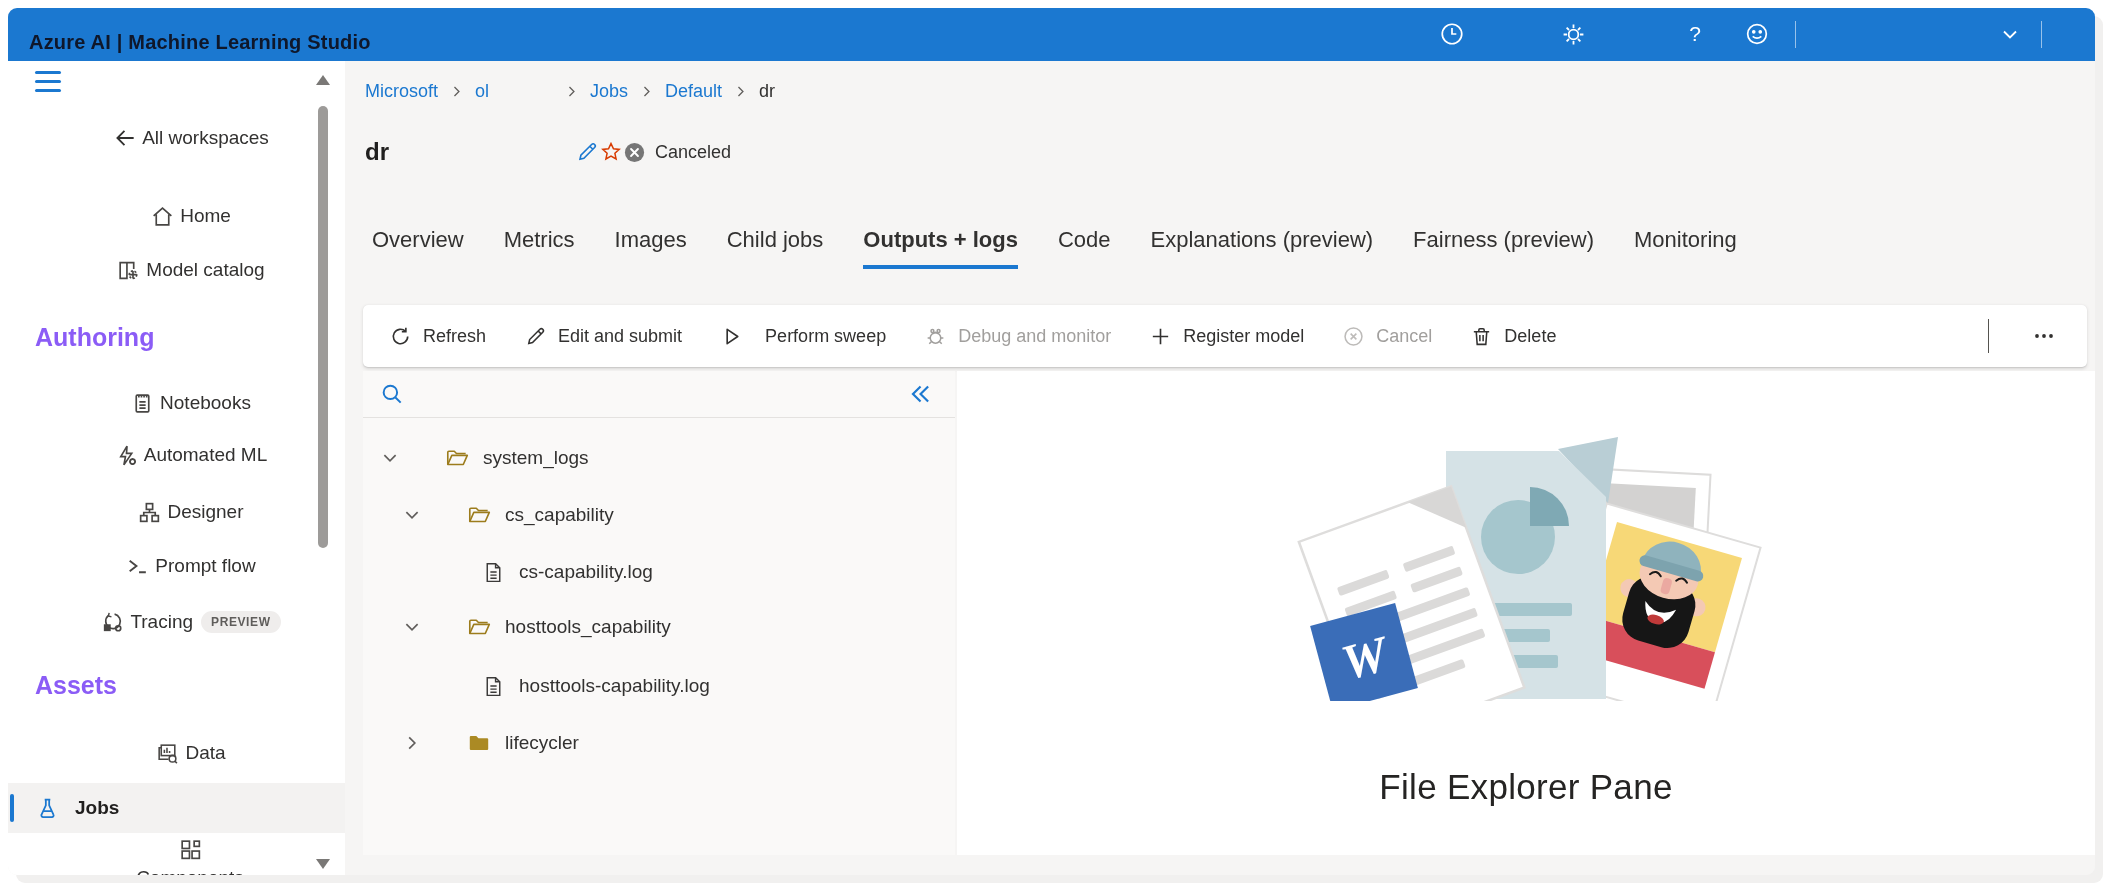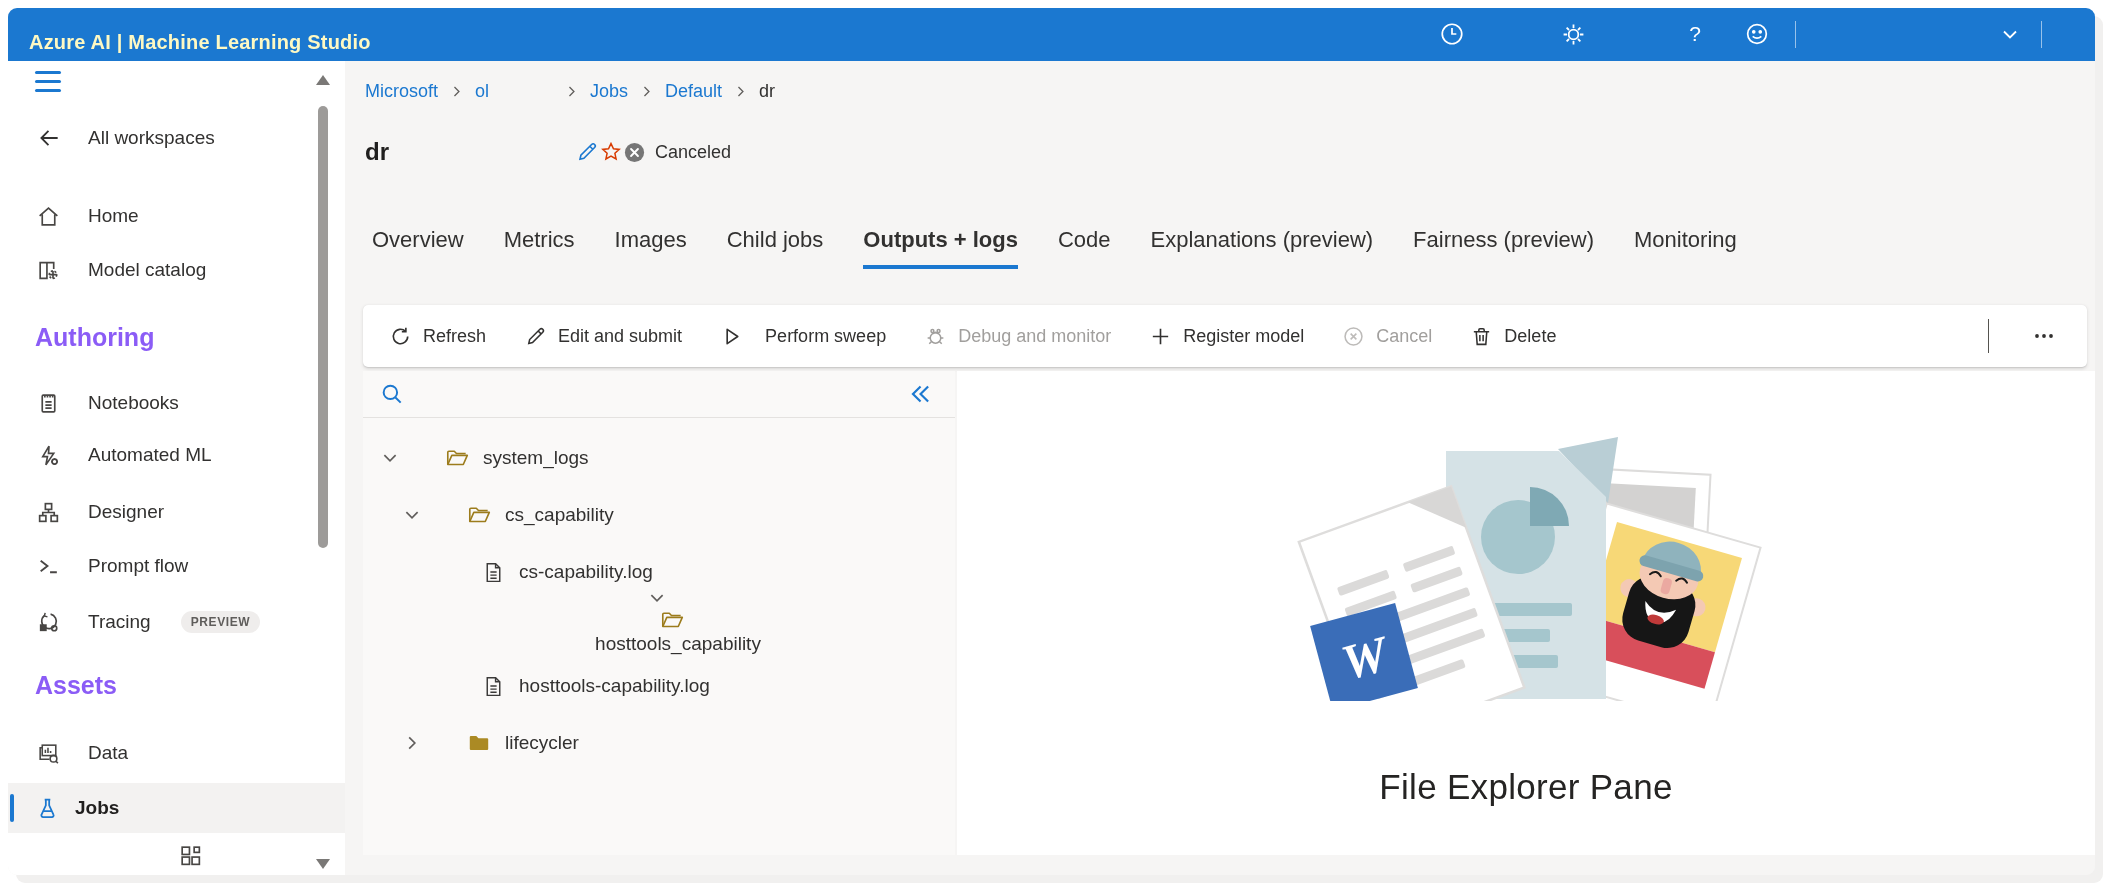--- a/index.html
+++ b/index.html
@@ -11,29 +11,29 @@
   }
   .abs{position:absolute;}
   #window{
     position:absolute;left:8px;top:8px;width:2087px;height:867px;
     background:#f6f5f4;border-radius:9px;overflow:hidden;
     box-shadow:8px 8px 0 0 #f1f0ef;
   }
   
   .topbar{position:absolute;left:0;top:0;width:100%;height:53px;background:#1b78d0;}
   .topbar-title{position:absolute;left:21px;top:0;height:69px;display:flex;align-items:center;
-    color:#fef9c3;font-size:20px;font-weight:700;letter-spacing:.2px;}
+    color:#0f172a;font-size:20px;font-weight:700;letter-spacing:.2px;}
   .top-ic{position:absolute;top:26px;transform:translate(-50%,-50%);width:30px;height:30px;
     display:flex;align-items:center;justify-content:center;cursor:pointer;}
   .top-sep{position:absolute;top:13px;width:1px;height:27px;background:rgba(255,255,255,.55);}
   .help-q{color:#fff;font-size:21px;font-weight:400;}
   
   .sidebar{position:absolute;left:0;top:53px;width:337px;height:814px;background:#ffffff;}
   .sb-item{position:absolute;left:0;width:100%;height:40px;display:flex;align-items:center;
-    padding-left:27px;box-sizing:border-box;gap:26px;font-size:19px;color:#323130;cursor:pointer;}
+    padding-left:27px;box-sizing:border-box;gap:4px;font-size:19px;color:#323130;cursor:pointer;justify-content:center;}
   .sb-item .ic{width:27px;height:27px;flex:none;display:flex;align-items:center;justify-content:center;}
   .sb-header{position:absolute;left:27px;font-size:25px;font-weight:700;color:#8b5cf6;}
   .sb-sel{position:absolute;left:0;width:100%;height:50px;background:#f3f2f1;display:flex;
     align-items:center;padding-left:27px;box-sizing:border-box;gap:15px;font-size:19px;
     font-weight:700;color:#201f1e;cursor:pointer;}
   .sb-selbar{position:absolute;left:2px;top:11px;width:4px;height:28px;background:#1b78d0;border-radius:2px;}
   .pill{background:#efedec;color:#5f5d5b;font-size:12px;font-weight:700;letter-spacing:.6px;
     border-radius:11px;padding:4px 10px;margin-left:4px;}
   .hamb{display:flex;flex-direction:column;gap:6px;cursor:pointer;}
   .hamb span{display:block;width:26px;height:3px;background:#1b78d0;border-radius:2px;}
@@ -445,21 +445,21 @@
         <span class="tr-icon">
           <svg width="25" height="25" viewBox="0 0 24 24" fill="none" stroke="#3b3a39" stroke-width="1.4">
             <path d="M6 3.5 h8 l4 4 V20.5 H6 Z"></path>
               <path d="M14 3.5 V7.5 h4"></path>
               <path d="M9 11.5 h6 M9 14.5 h6 M9 17.5 h6"></path>
           </svg>
         </span>
         <span>cs-capability.log</span>
       </div>
 
-      <div class="tree-row" style="top:218px;padding-left:38px;flex-direction:column;">
+      <div class="tree-row" style="top:228px;padding-left:38px;">
         <span class="tr-chev">
           <svg width="18" height="18" viewBox="0 0 16 16" fill="none" stroke="#605e5c" stroke-width="1.5">
               <path d="M3 5.5 l5 5 5-5"></path>
             </svg>
         </span>
         <span class="tr-icon">
           <svg width="26" height="26" viewBox="0 0 24 24" fill="none" stroke="#9c7c1c" stroke-width="1.5" stroke-linejoin="round">
             <path d="M3.5 18 V6.8 a1 1 0 0 1 1-1 h5 l2 2 h8.5"></path>
               <path d="M3.5 18 L7.2 9.6 H21.5 L17.8 18 Z"></path>
           </svg>

